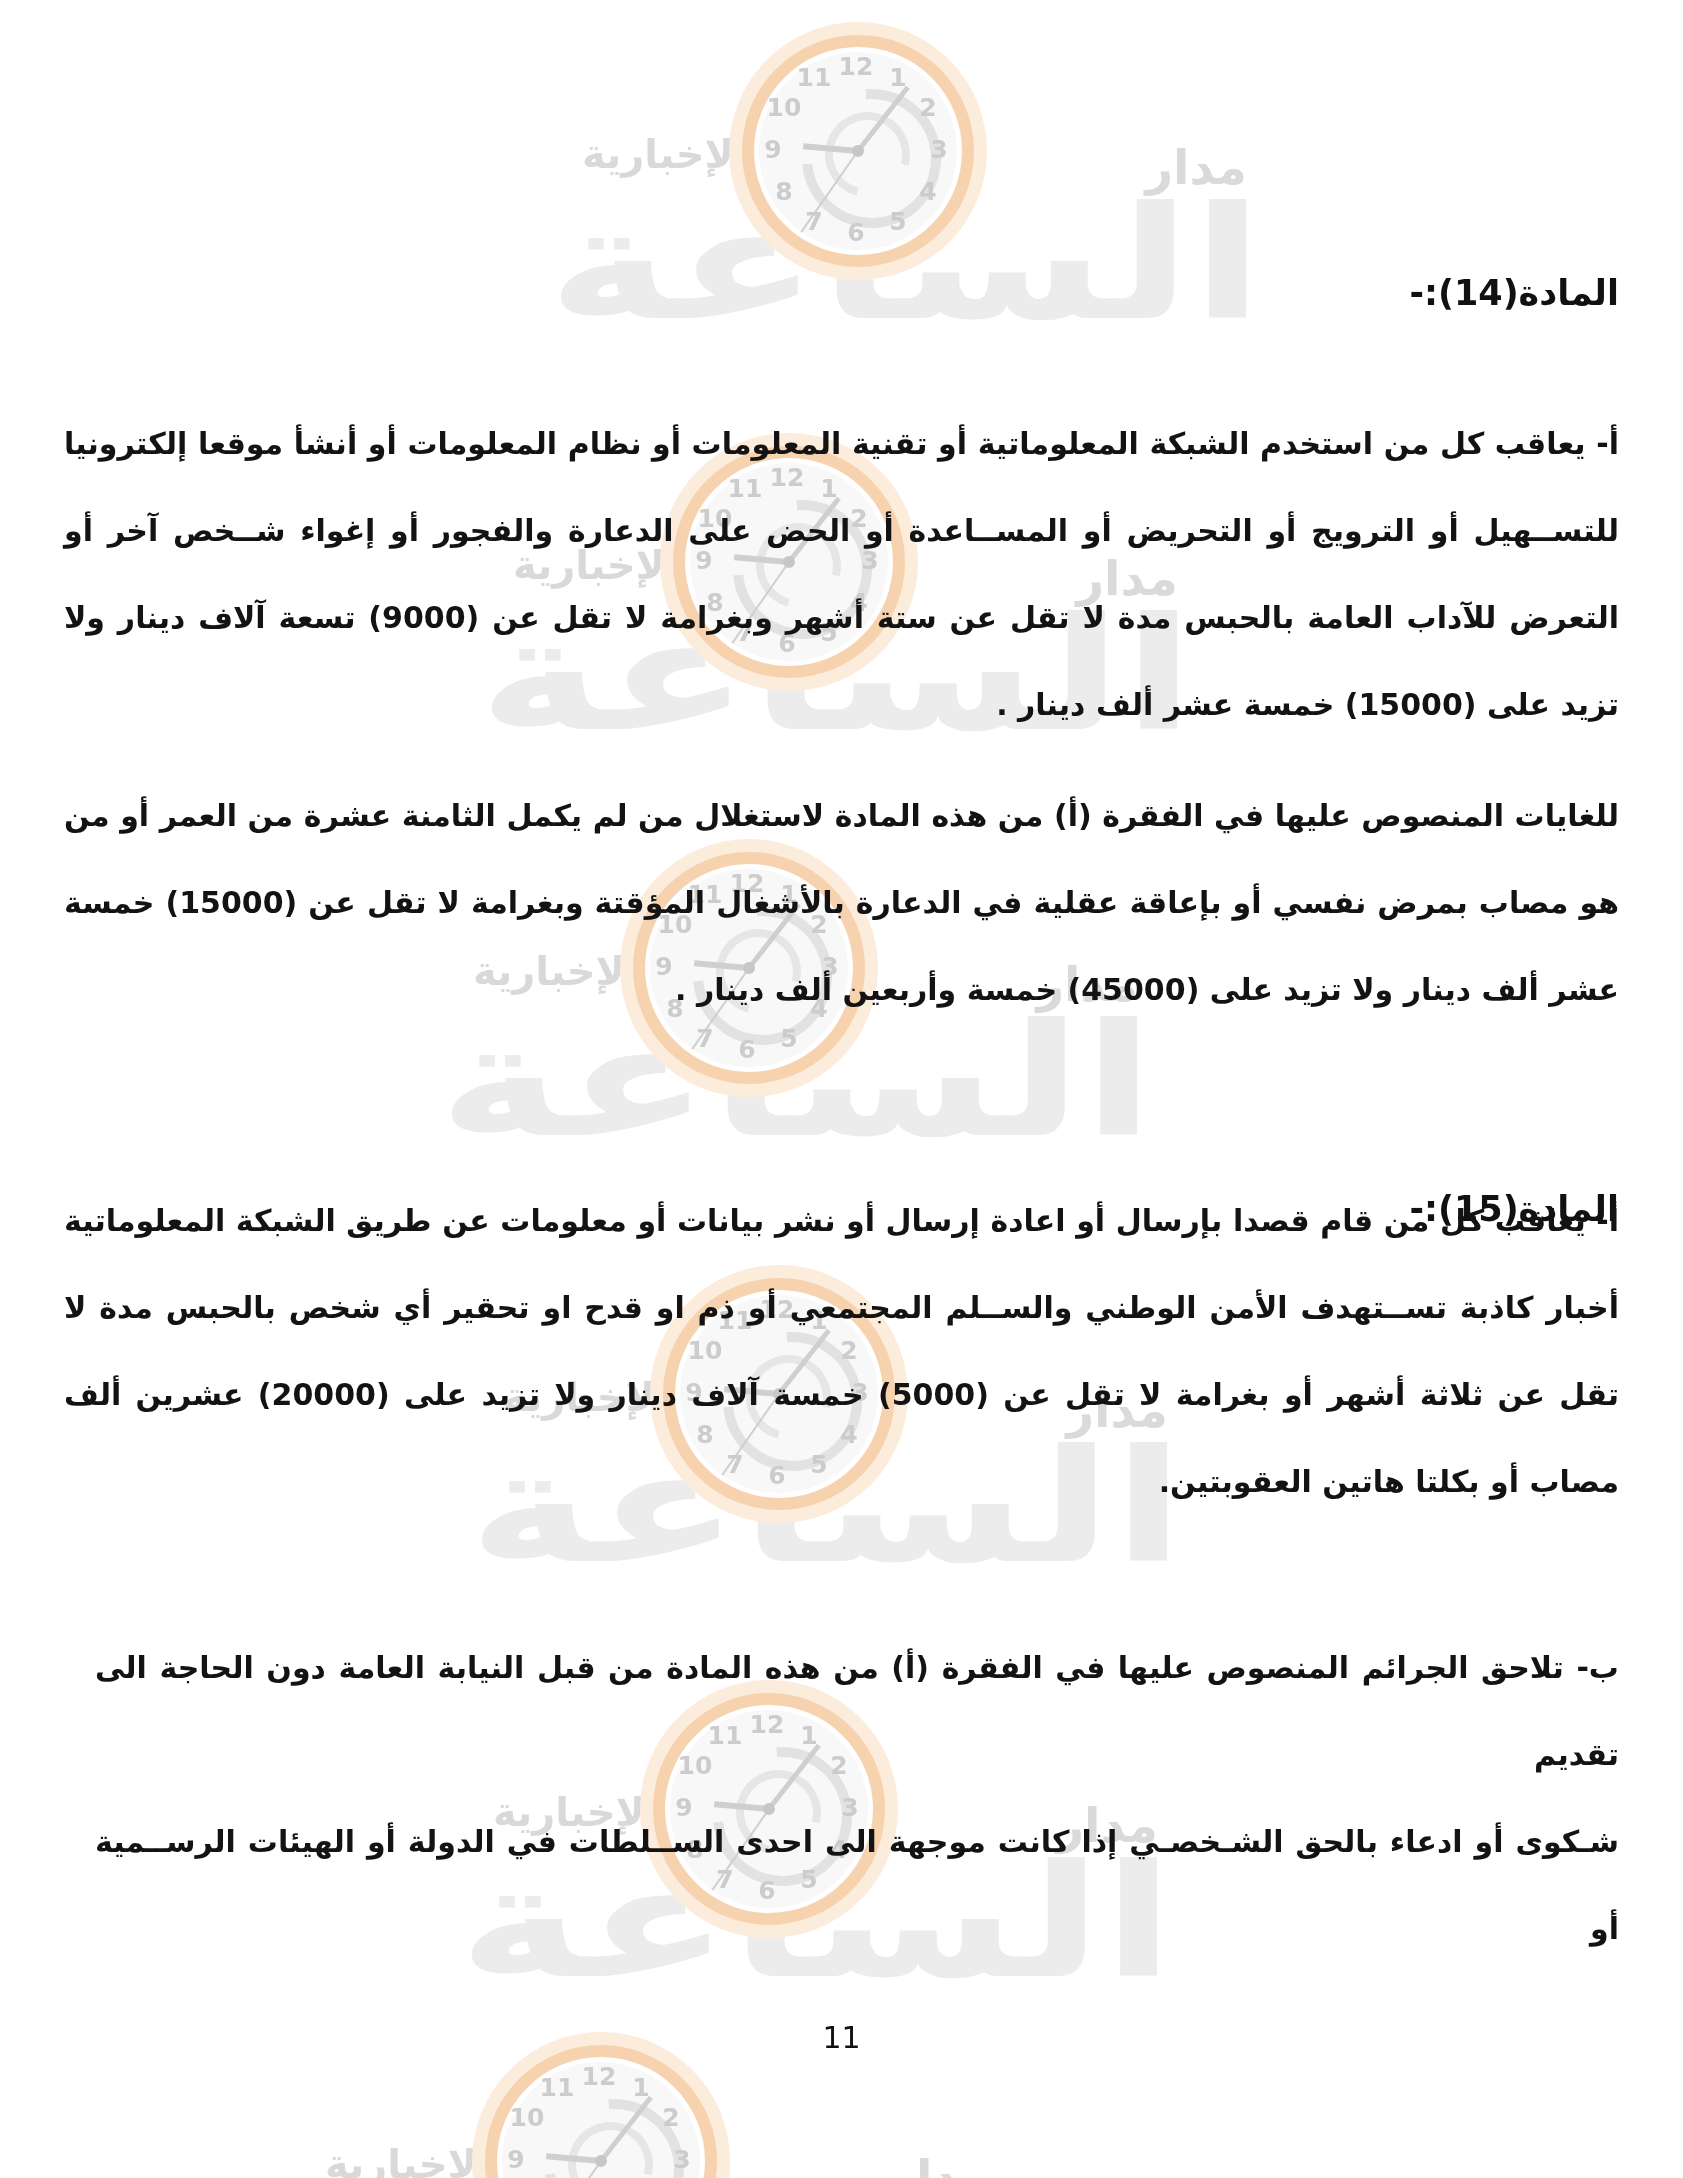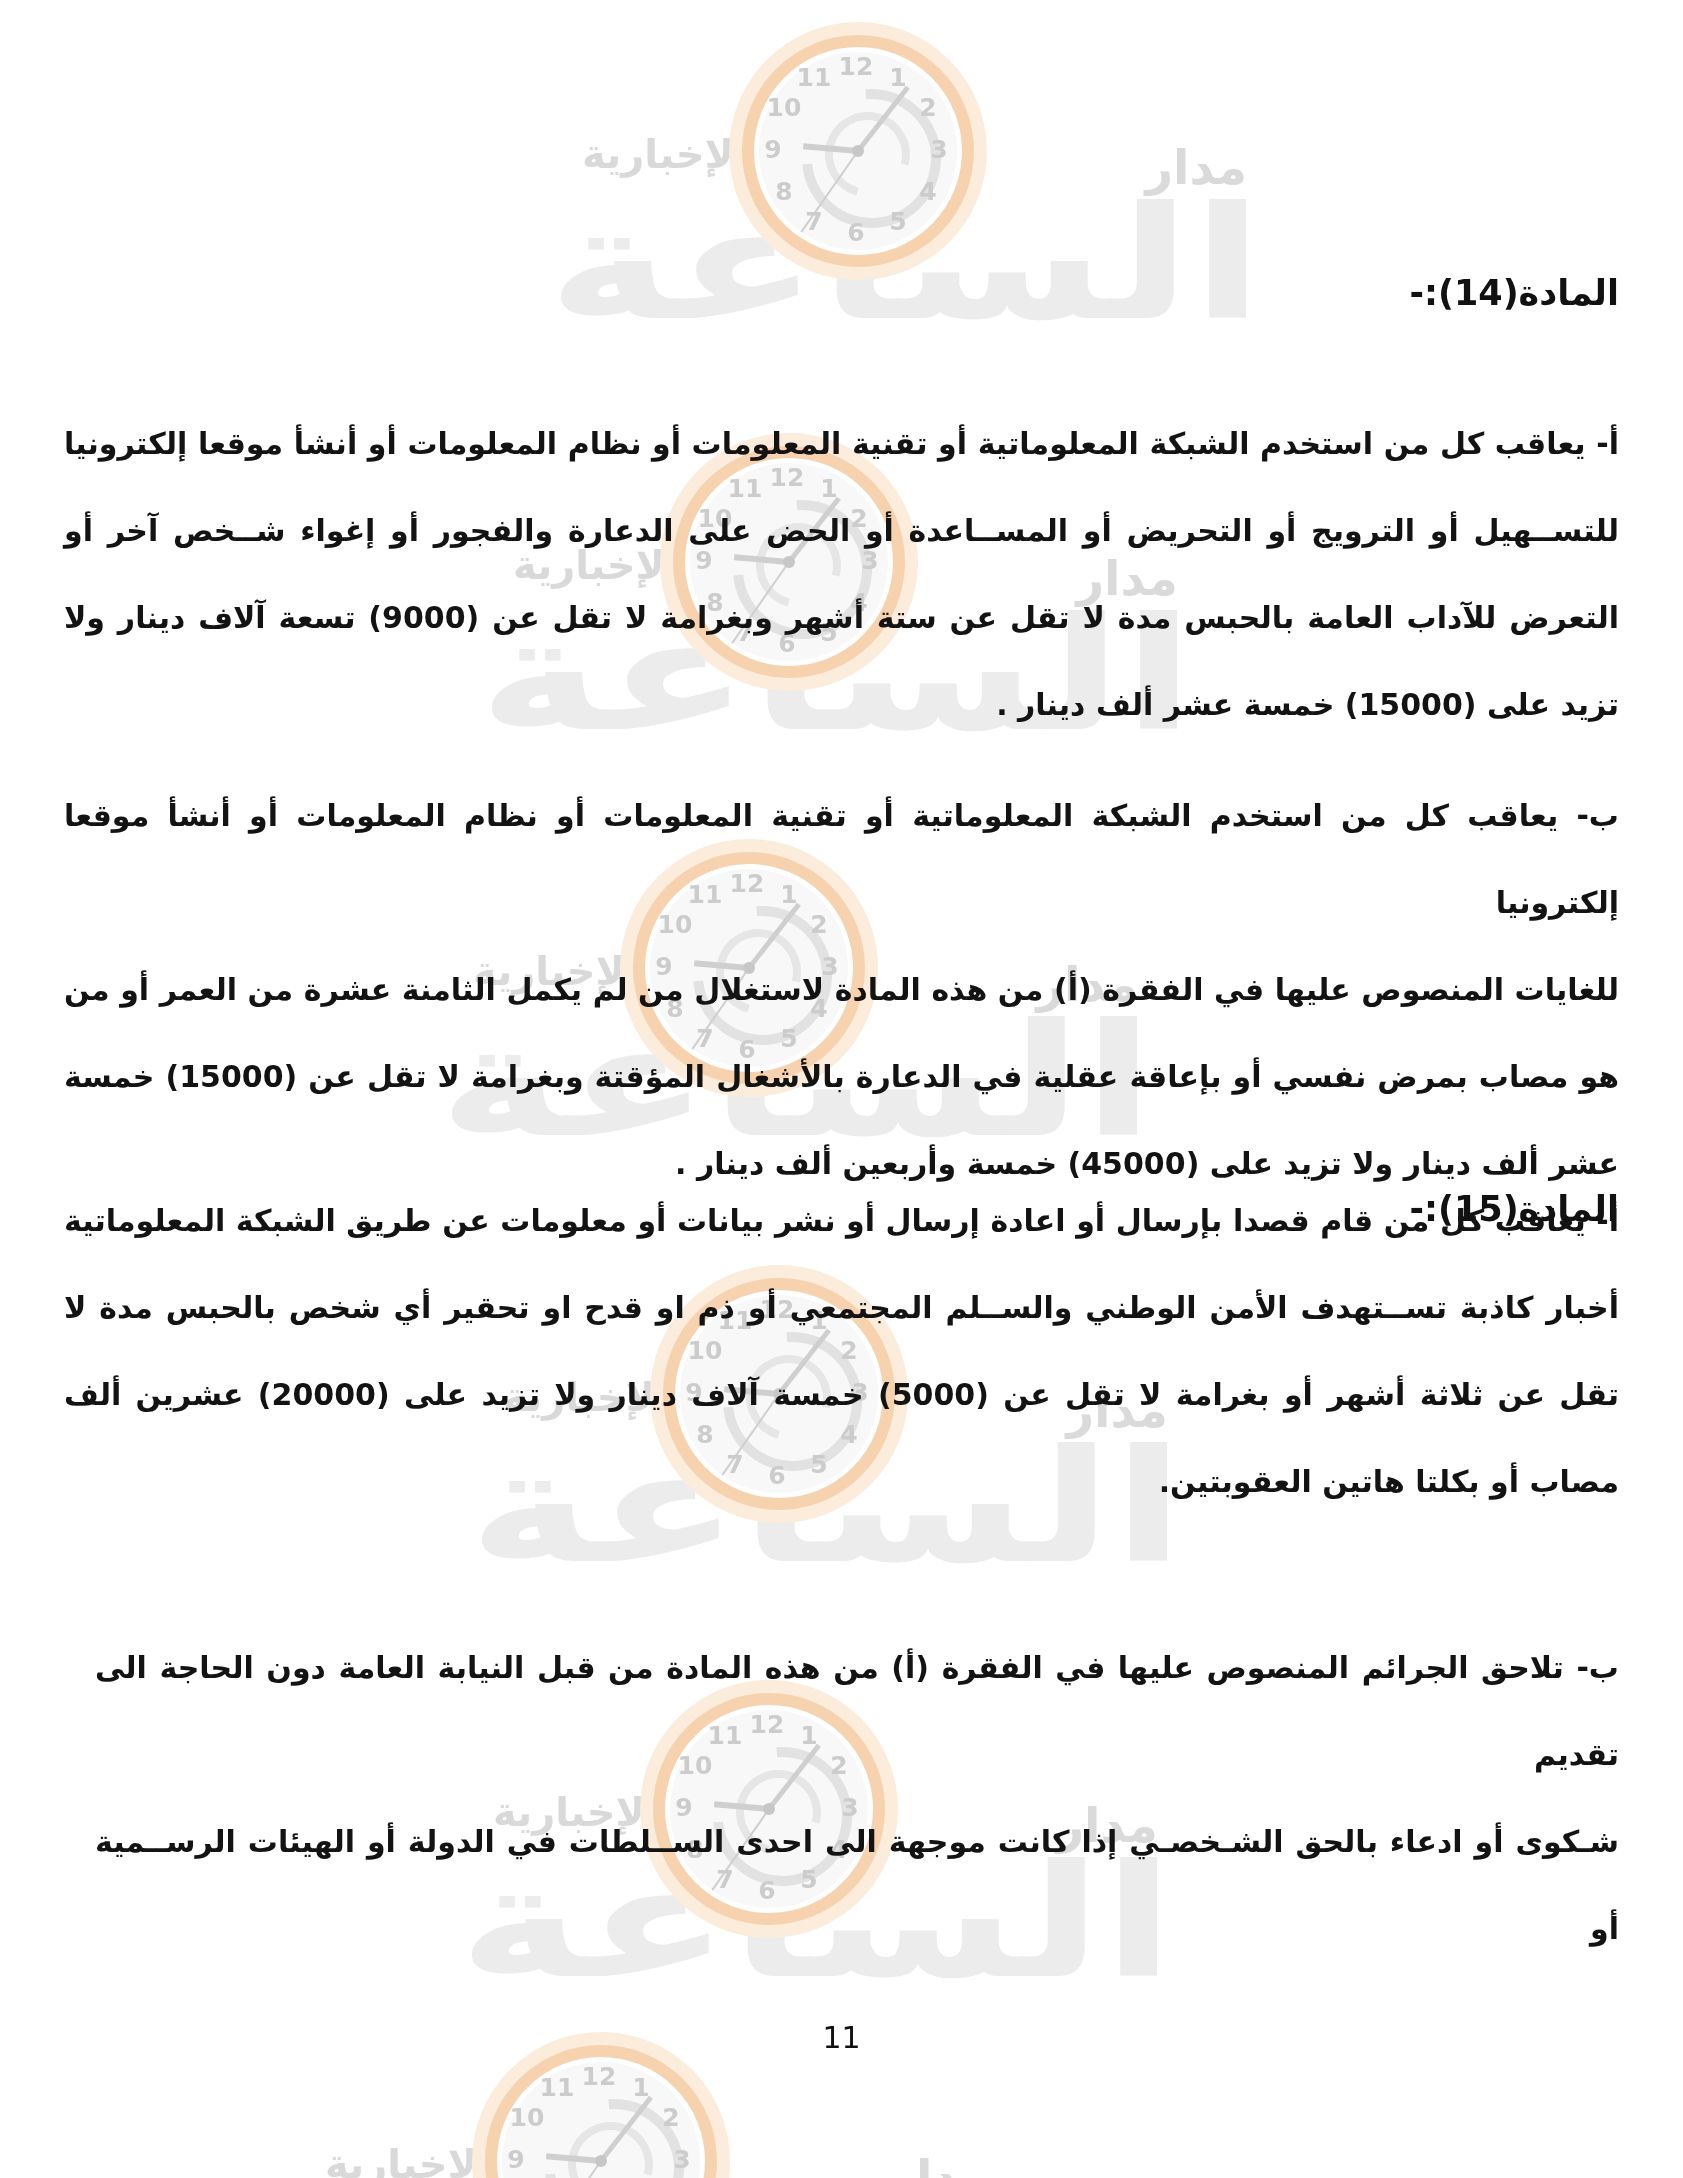--- a/index.html
+++ b/index.html
@@ -234,21 +234,20 @@
   <div class="doc-block" style="top:400px;">
 
   <div class="line">أ- يعاقب كل من استخدم الشبكة المعلوماتية أو تقنية المعلومات أو نظام المعلومات أو أنشأ موقعا إلكترونيا</div>
       <div class="line">للتســهيل أو الترويج أو التحريض أو المســاعدة أو الحض على الدعارة والفجور أو إغواء شــخص آخر أو</div>
       <div class="line">التعرض للآداب العامة بالحبس مدة لا تقل عن ستة أشهر وبغرامة لا تقل عن (9000) تسعة آلاف دينار ولا</div>
       <div class="line end-right">تزيد على (15000) خمسة عشر ألف دينار .</div>
     </div>
 
   <div class="doc-block" style="top:772px;">
 
-  <div class="line">ب- يعاقب كل من استخدم الشبكة المعلوماتية أو تقنية المعلومات أو نظام المعلومات أو أنشأ موقعا إلكترونيا</div>
       <div class="line">للغايات المنصوص عليها في الفقرة (أ) من هذه المادة لاستغلال من لم يكمل الثامنة عشرة من العمر أو من</div>
       <div class="line">هو مصاب بمرض نفسي أو بإعاقة عقلية في الدعارة بالأشغال المؤقتة وبغرامة لا تقل عن (15000) خمسة</div>
       <div class="line end-right">عشر ألف دينار ولا تزيد على (45000) خمسة وأربعين ألف دينار .</div>
     </div>
 
   <h2 class="article-heading" style="top:1158px;">المادة(15):-</h2>
 
   <div class="doc-block" style="top:1177px;">
 
   <div class="line">أ- يعاقب كل من قام قصدا بإرسال أو اعادة إرسال أو نشر بيانات أو معلومات عن طريق الشبكة المعلوماتية</div>

